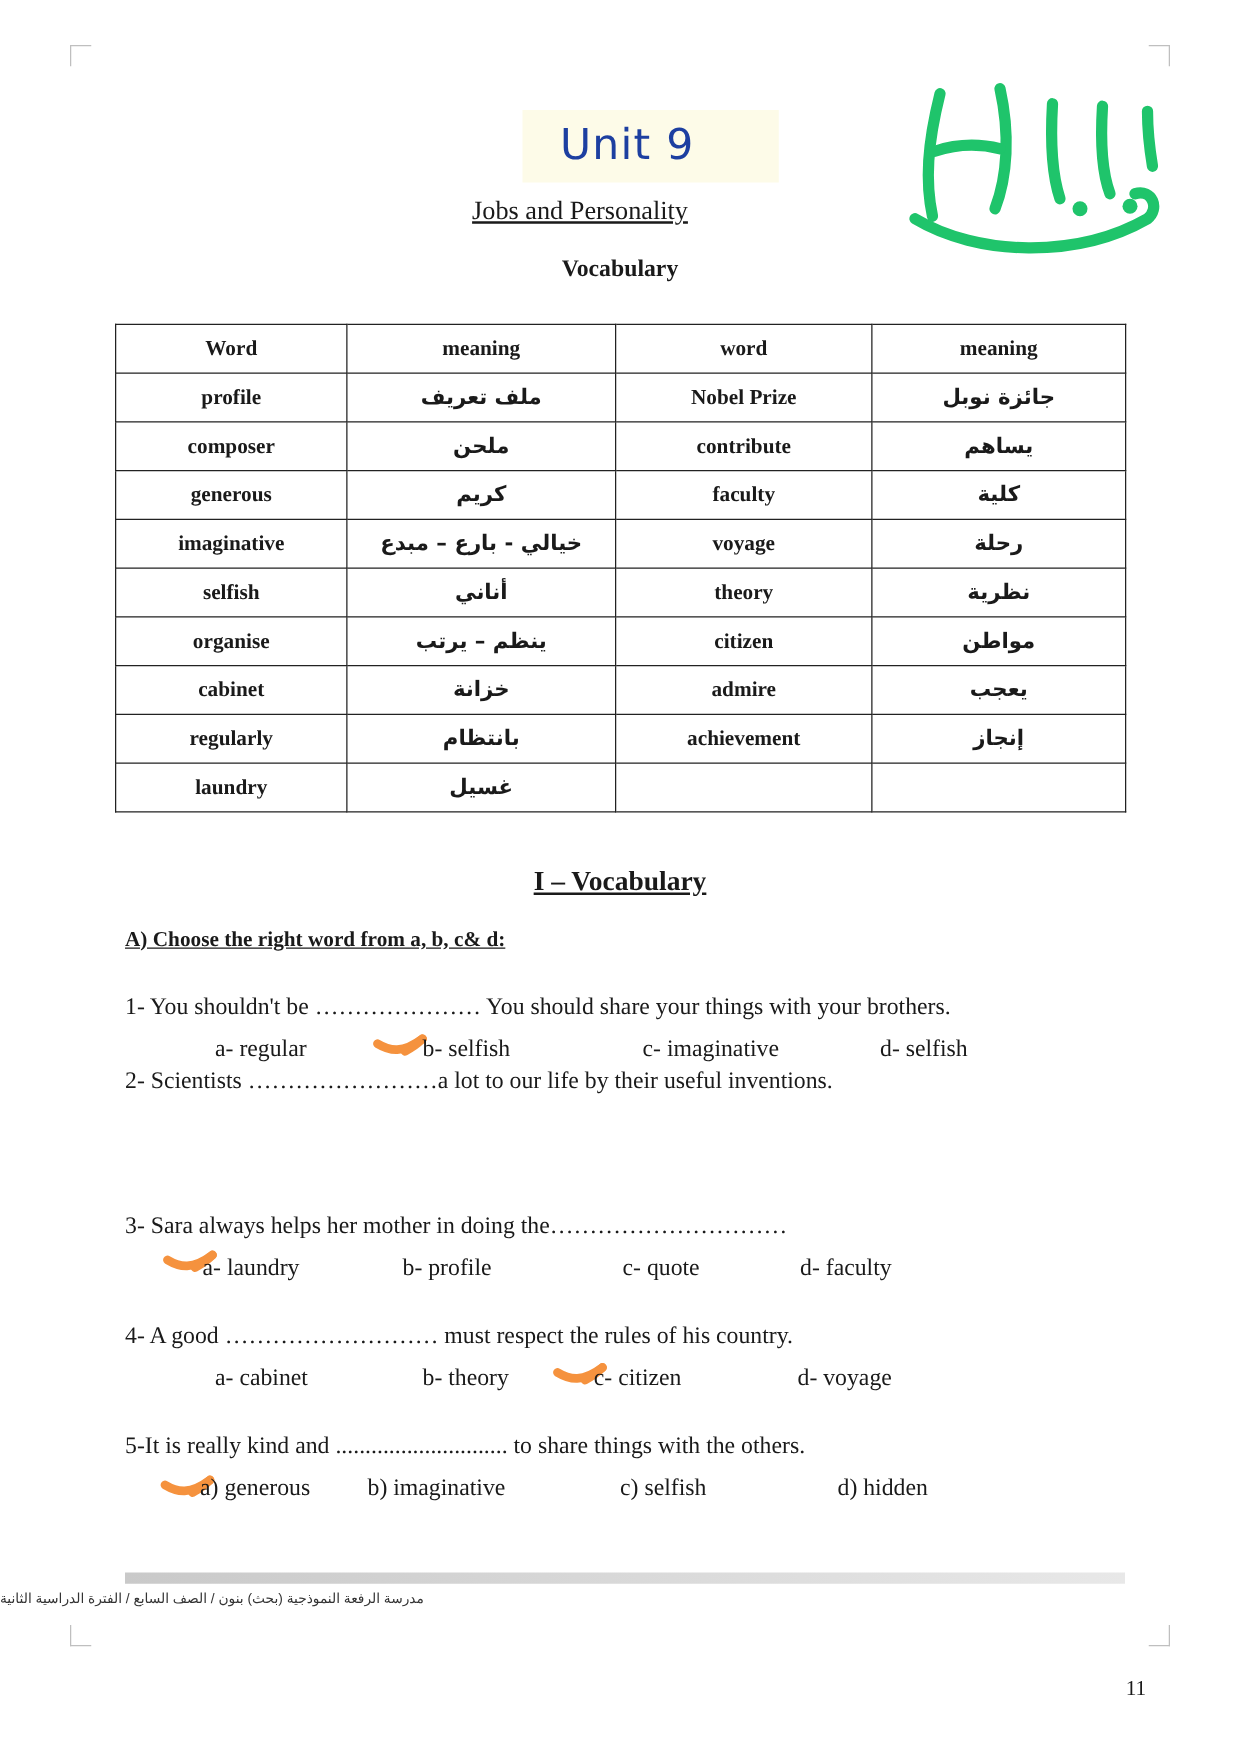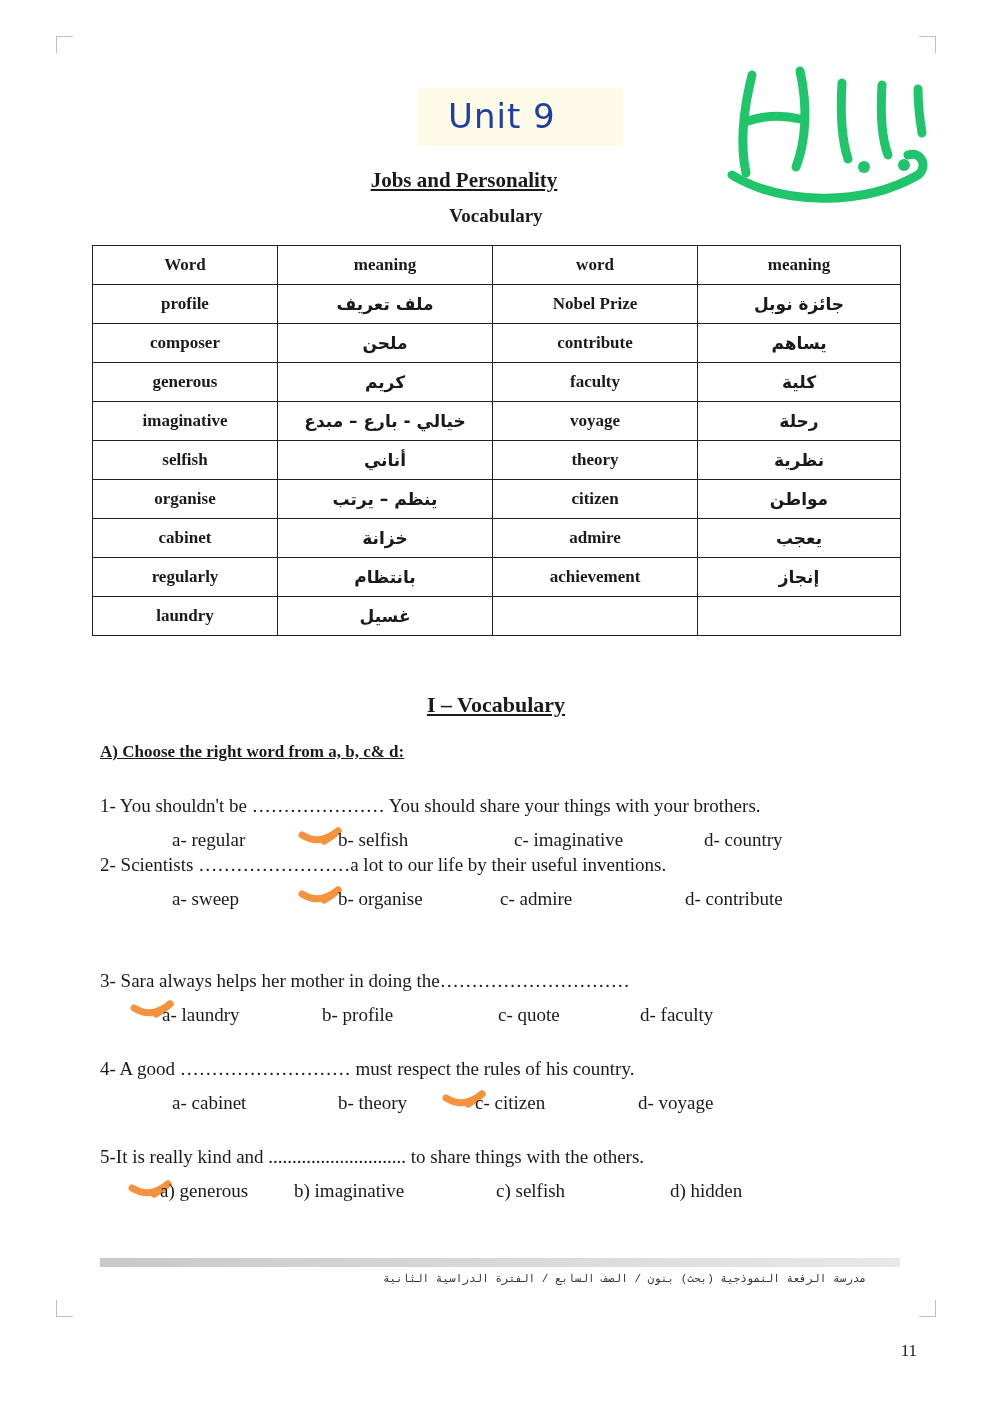--- a/index.html
+++ b/index.html
@@ -44,43 +44,43 @@
     left: 722px;
     top: 55px;
     width: 220px;
     height: 160px;
     pointer-events: none;
   }
 
   
   .doc-title {
     position: absolute;
-    top: 168px;
+    top: 156px;
     left: 0;
     width: 928px;
     text-align: center;
     font-size: 21px;
-    font-weight: bold;
+    font-weight: normal;
     text-decoration: underline;
   }
   .doc-subtitle {
     position: absolute;
     top: 205px;
     left: 0;
     width: 992px;
     text-align: center;
     font-size: 19px;
     font-weight: bold;
   }
 
   
   table.vocab {
     position: absolute;
     left: 92px;
-    top: 245px;
+    top: 259px;
     width: 808px;
     border-collapse: collapse;
     table-layout: fixed;
   }
   table.vocab td, table.vocab th {
     border: 1px solid #222;
     height: 38px;
     font-size: 17px;
     font-weight: bold;
     text-align: center;
@@ -147,22 +147,22 @@
     top: 1258px;
     width: 800px;
     height: 9px;
     background: linear-gradient(to right, #c9c9c9, #e8e8e8);
   }
   .footer-text {
     position: absolute;
     top: 1272px;
     left: 0;
     width: 866px;
-    text-align: right;
-    font-family: Liberation Mono, monospace;
+    text-align: left;
+    font-family: Liberation Sans, sans-serif;
     font-size: 11px;
     color: #333;
     direction: rtl;
   }
   .page-num {
     position: absolute;
     top: 1341px;
     right: 75px;
     font-size: 17px;
     font-weight: normal;
@@ -288,36 +288,26 @@
   <div class="q-block" style="top: 795px;">
     <div class="q-text">1- You shouldn't be ………………… You should share your things with your brothers.</div>
     <div class="q-options">
       <svg class="tick" style="left:198px; top:-4px;" viewBox="0 0 44 28">
         <path d="M4 10 C14 16, 24 18, 40 6" fill="none" stroke="#f5923e" stroke-width="7" stroke-linecap="round"></path>
         <path d="M40 6 C34 12, 30 14, 26 16" fill="none" stroke="#f5923e" stroke-width="7" stroke-linecap="round"></path>
       </svg>
       <div class="opt" style="left:72px;">a- regular</div>
       <div class="opt" style="left:238px;">b- selfish</div>
       <div class="opt" style="left:400px;margin-left:14px;">c- imaginative</div>
-      <div class="opt" style="left:604px;">d- country</div>
+      <div class="opt" style="left:604px;">d- selfish</div>
     </div>
   </div>
 
   <div class="q-block" style="top: 854px;">
     <div class="q-text">2- Scientists ……………………a lot to our life by their useful inventions.</div>
-    <div class="q-options">
-      <svg class="tick" style="left:198px; top:-4px;" viewBox="0 0 44 28">
-        <path d="M4 10 C14 16, 24 18, 40 6" fill="none" stroke="#f5923e" stroke-width="7" stroke-linecap="round"></path>
-        <path d="M40 6 C34 12, 30 14, 26 16" fill="none" stroke="#f5923e" stroke-width="7" stroke-linecap="round"></path>
-      </svg>
-      <div class="opt" style="left:72px;">a- sweep</div>
-      <div class="opt" style="left:238px;">b- organise</div>
-      <div class="opt" style="left:400px;">c- admire</div>
-      <div class="opt" style="left:585px;">d- contribute</div>
-    </div>
   </div>
 
   <div class="q-block" style="top: 970px;">
     <div class="q-text">3- Sara always helps her mother in doing the…………………………</div>
     <div class="q-options">
       <svg class="tick" style="left:30px; top:-6px;" viewBox="0 0 44 28">
         <path d="M4 10 C14 16, 24 18, 40 6" fill="none" stroke="#f5923e" stroke-width="7" stroke-linecap="round"></path>
         <path d="M40 6 C34 12, 30 14, 26 16" fill="none" stroke="#f5923e" stroke-width="7" stroke-linecap="round"></path>
       </svg>
       <div class="opt" style="left:62px;">a- laundry</div>

